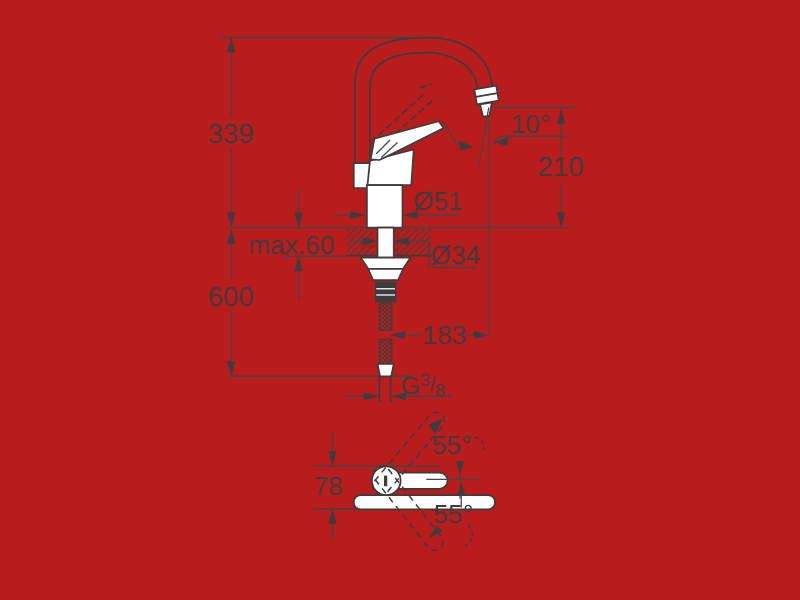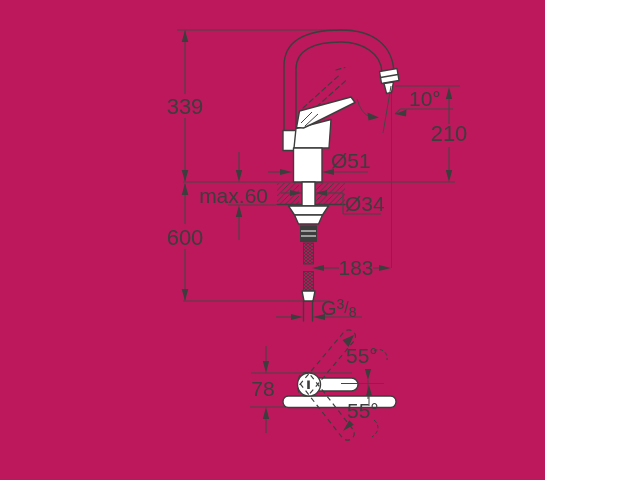--- a/index.html
+++ b/index.html
@@ -1,17 +1,17 @@
 <!DOCTYPE html>
 <html><head>
 <meta charset="utf-8">
 <style>
   html,body{margin:0;padding:0;background:#ffffff;}
   .canvas{
-    position:relative;width:545px;height:480px;background:#be185d;overflow:hidden;
+    position:relative;width:640px;height:480px;background:#b91c1c;overflow:hidden;
     font-family:"Liberation Sans", sans-serif;
   }
   svg{display:block;}
   svg text{
     font-family:"Liberation Sans", sans-serif;
     fill:#3d3d3d;
   }
   .obj{stroke:#3d3d3d;stroke-width:1.4;fill:none;stroke-linejoin:round;stroke-linecap:round;}
   .objf{stroke:#3d3d3d;stroke-width:1.4;fill:#ffffff;stroke-linejoin:round;}
   .dim{stroke:#454545;stroke-width:1.1;fill:none;}

